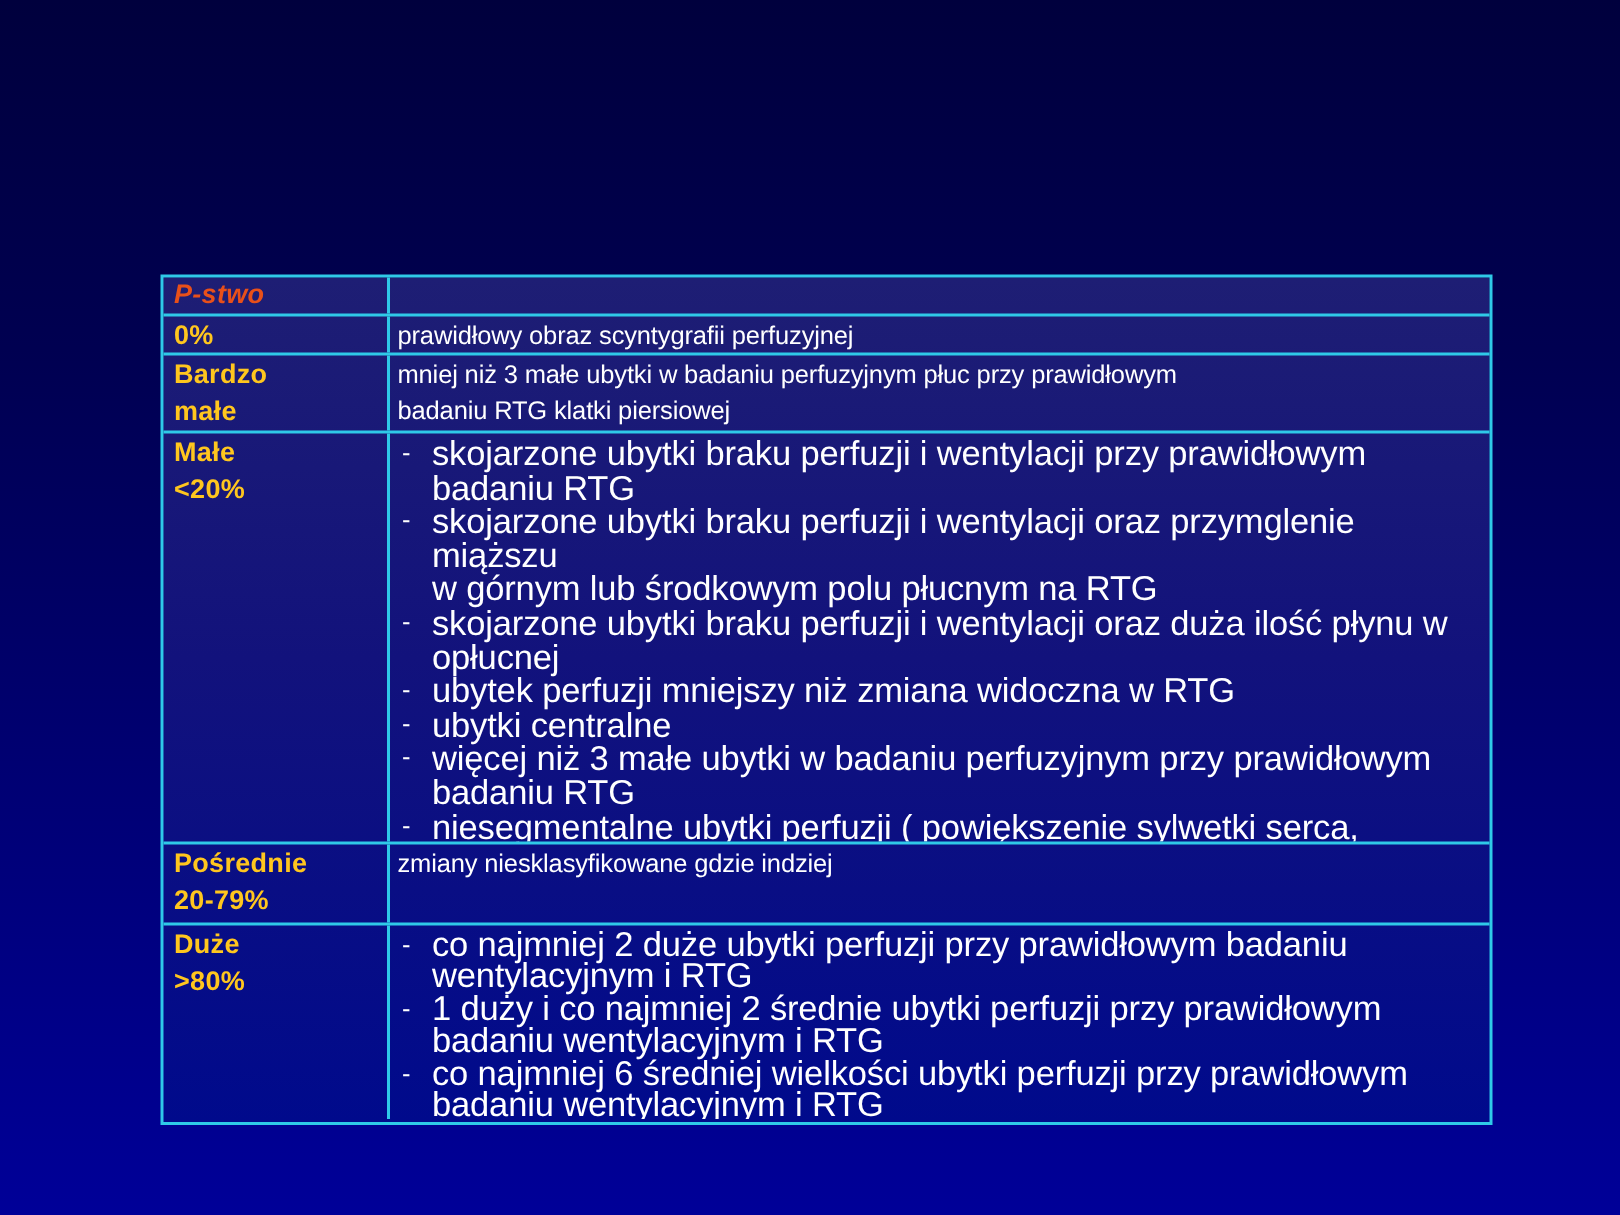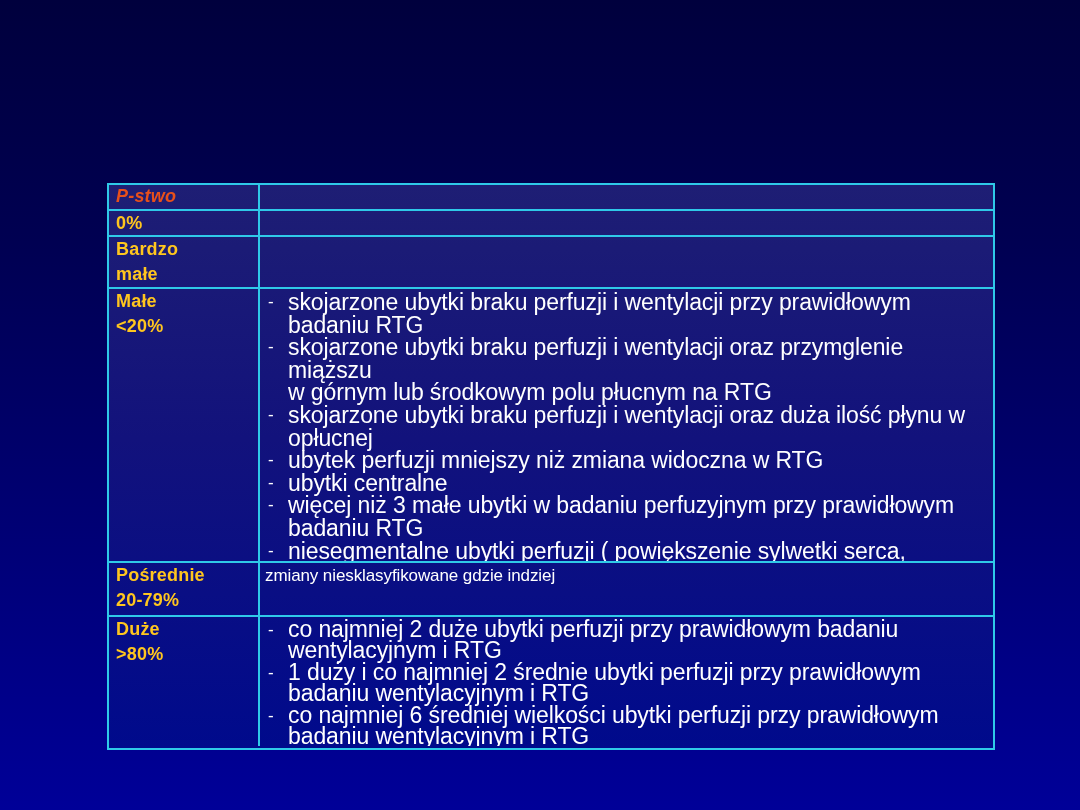--- a/index.html
+++ b/index.html
@@ -83,26 +83,33 @@
       </div>
       <div class="cell-body">
         <span class="body-text"></span>
       </div>
     </div>
 
     <div class="row r2">
       <div class="cell-label">
         <span class="label-text">0%</span>
       </div>
+      <div class="cell-body">
+        <span class="body-text">prawidłowy obraz scyntygrafii perfuzyjnej</span>
+      </div>
     </div>
 
     <div class="row r3">
       <div class="cell-label">
         <span class="label-text">Bardzo
 małe</span>
+      </div>
+      <div class="cell-body">
+        <span class="body-text">mniej niż 3 małe ubytki w badaniu perfuzyjnym płuc przy prawidłowym
+badaniu RTG klatki piersiowej</span>
       </div>
     </div>
 
     <div class="row r4">
       <div class="cell-label">
         <span class="label-text">Małe
 &lt;20%</span>
       </div>
       <div class="cell-body">
         <div class="bullets">

